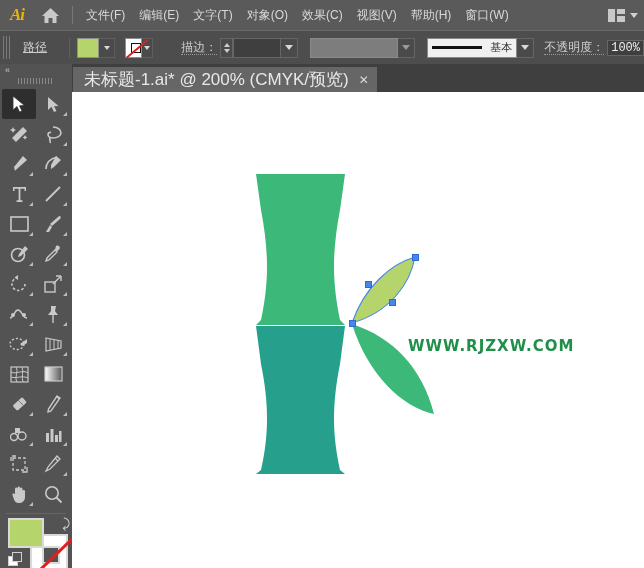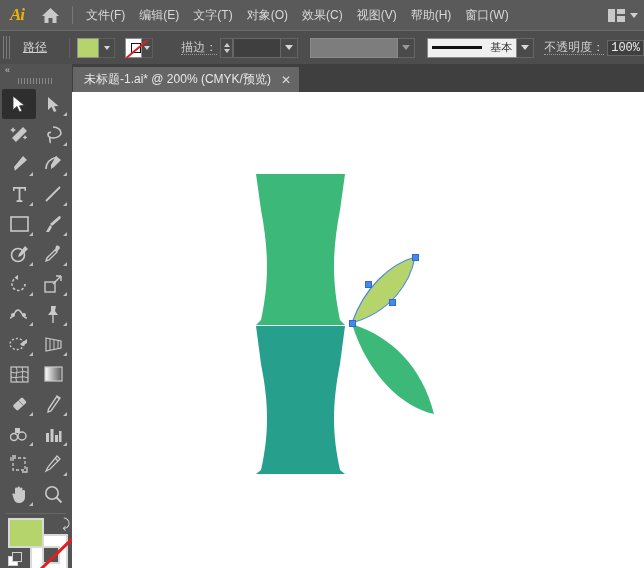--- a/index.html
+++ b/index.html
@@ -92,21 +92,21 @@
   }
 
   
   .tabbar{
     position:absolute;left:72px;top:64px;width:572px;height:28px;background:#3f3f3f;
   }
   .doctab{
     position:absolute;left:0;top:3px;height:25px;background:#666666;
     display:flex;align-items:center;padding:0 8px 0 12px;gap:10px;
   }
-  .doctab .tname{color:#e8e8e8;font-size:12px;white-space:nowrap;}
+  .doctab .tname{color:#e8e8e8;font-size:17px;white-space:nowrap;}
   .tab-close{color:#dcdcdc;font-size:12px;line-height:12px;}
 
   
   .toolbar{
     position:absolute;left:0;top:64px;width:72px;height:504px;background:#535353;
     border-right:1px solid #3f3f3f;
   }
   .tb-collapse{height:12px;display:flex;align-items:center;padding-left:5px;color:#c6c6c6;font-size:9px;}
   .tb-grip{width:36px;height:6px;margin:2px auto 5px auto;
     background:repeating-linear-gradient(to right,#8a8a8a 0 1px,transparent 1px 3px);}
@@ -493,17 +493,18 @@
       </svg>
 
       <div class="anchor" style="left:340px;top:162px;"></div>
       <div class="anchor" style="left:293px;top:189px;"></div>
       <div class="anchor" style="left:317px;top:207px;"></div>
       <div class="anchor" style="left:277px;top:228px;"></div>
     </div>
 
     <div class="wmlayer">
       <div class="wm" style="position:static;">
+        <div class="t2">WWW.RJZXW.COM</div>
       </div>
     </div>
   </div>
 
 </div>
 
 </body></html>

